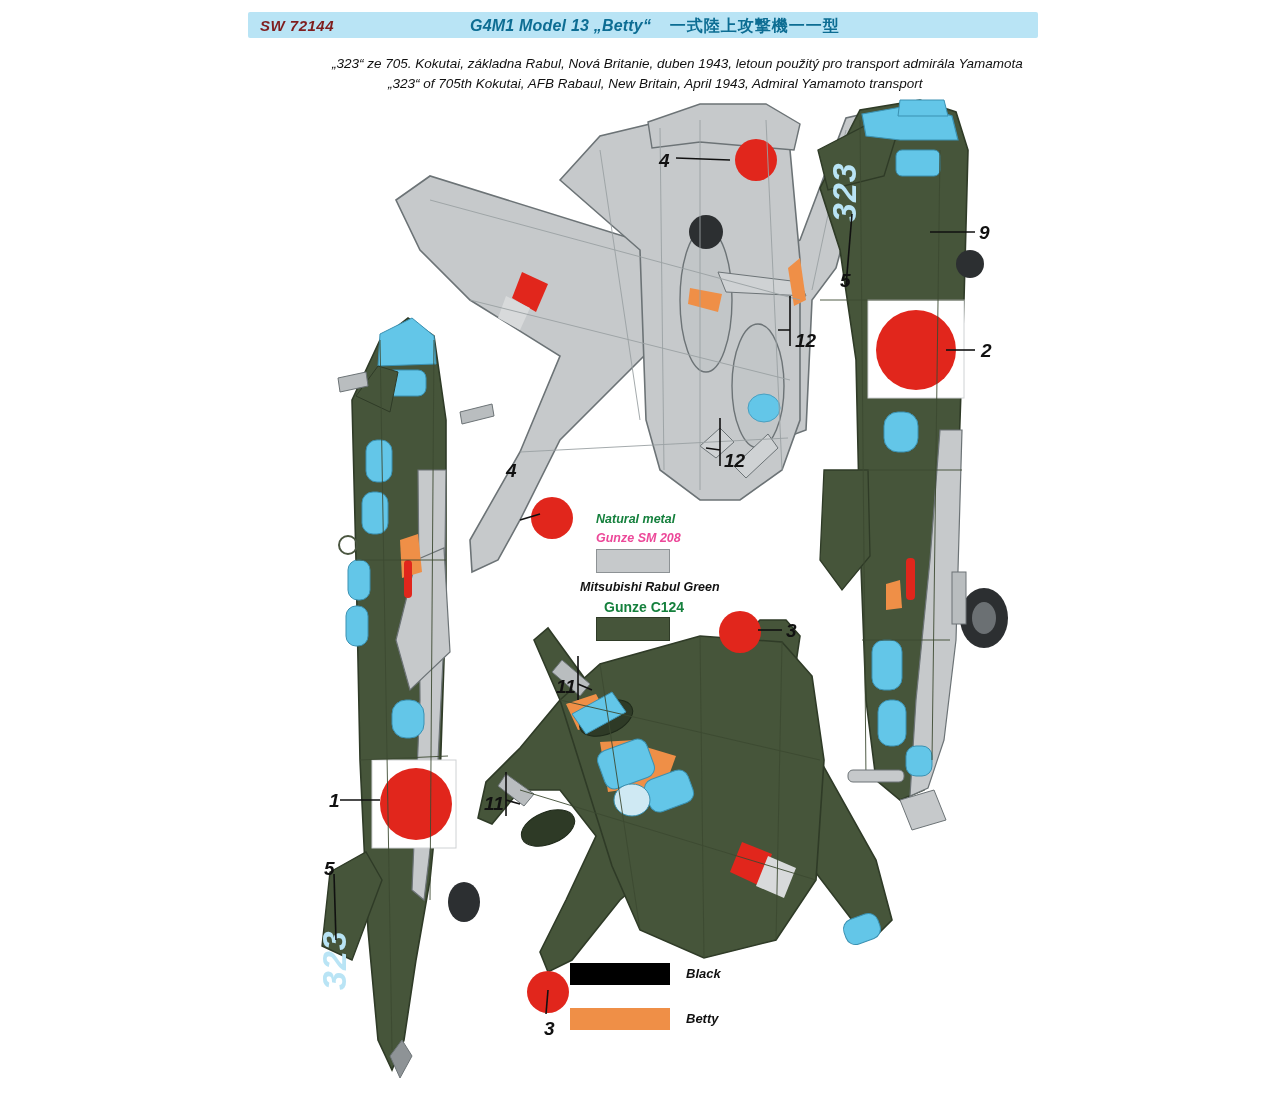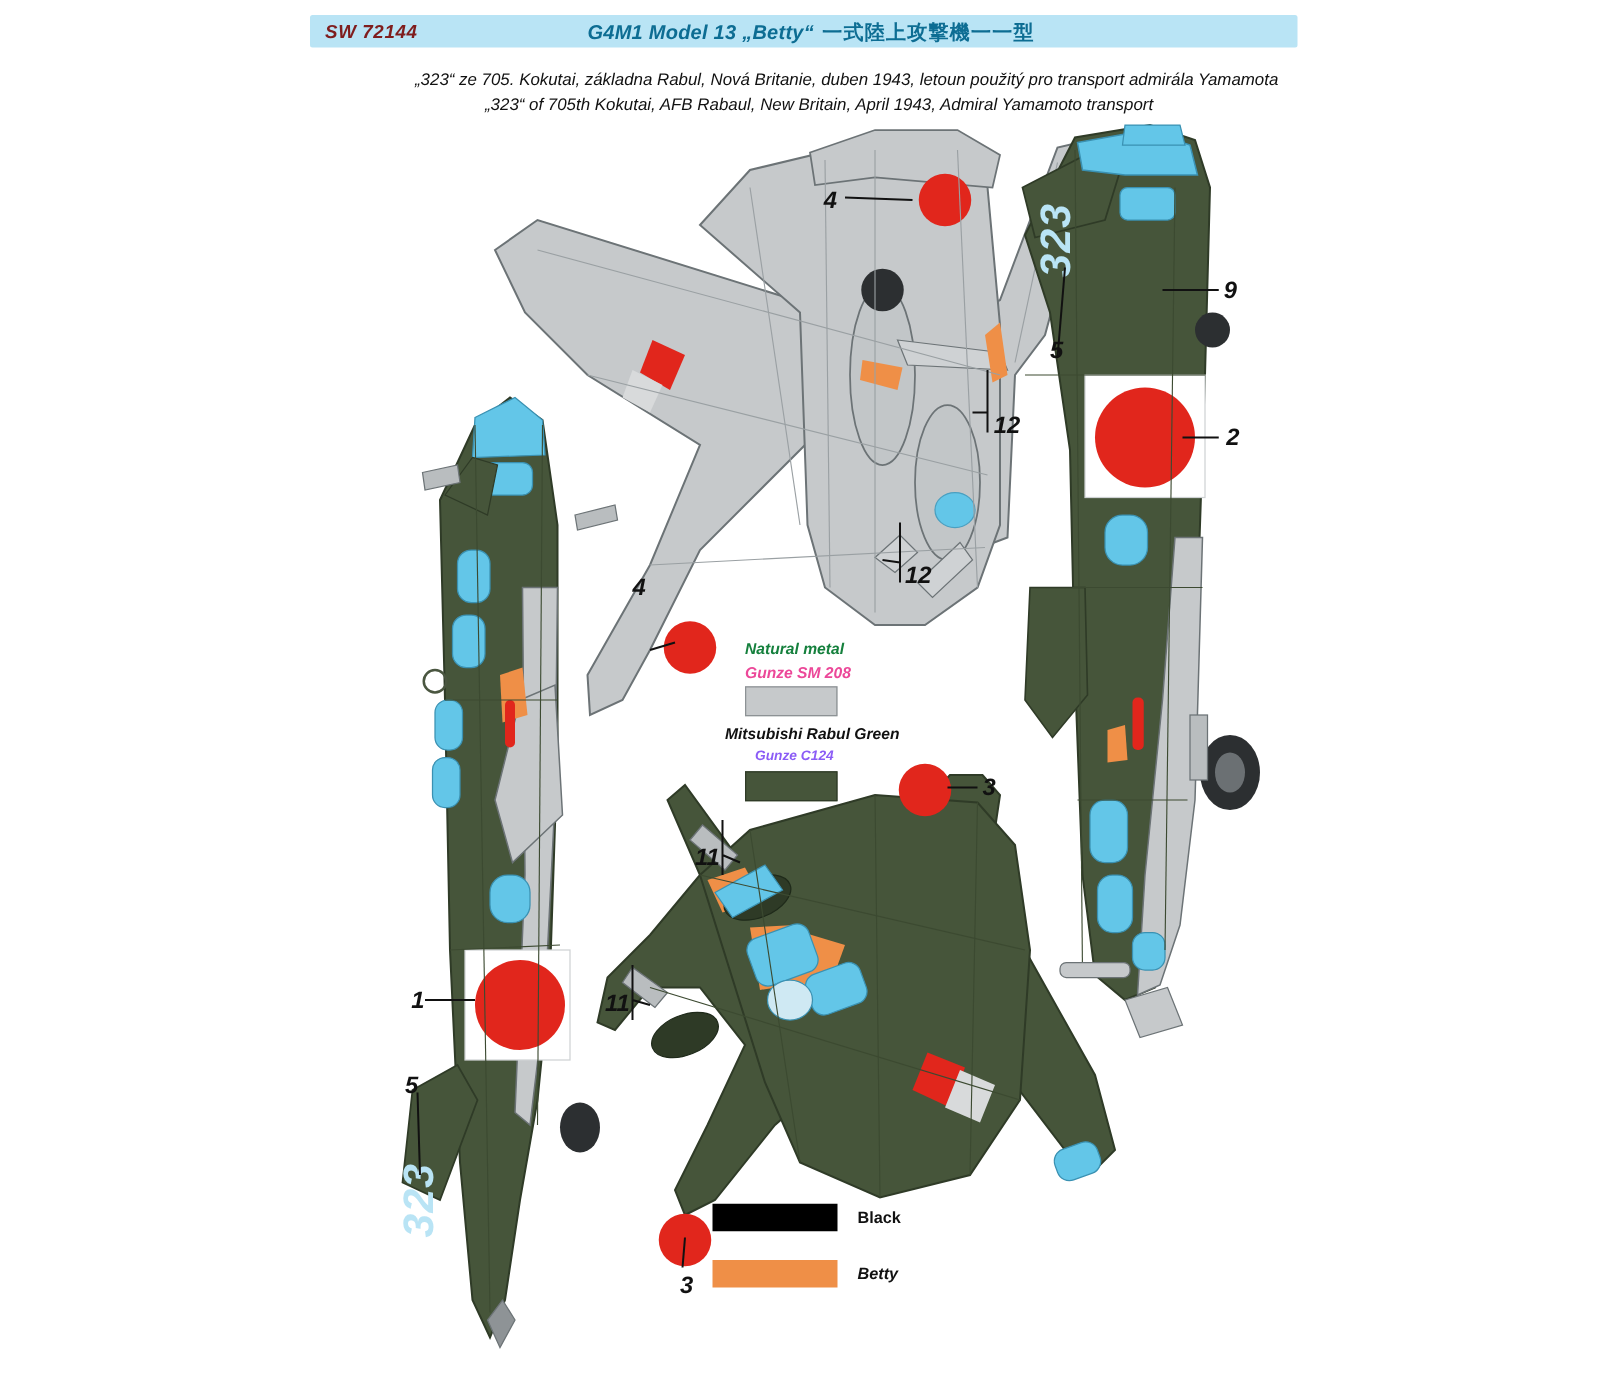--- a/index.html
+++ b/index.html
@@ -22,47 +22,47 @@
 
   
   #legend-metal-label{position:absolute;left:596px;top:512px;font-size:12.5px;
       font-weight:bold;font-style:italic;color:#15803d;}
   #legend-metal-code{position:absolute;left:596px;top:531px;font-size:12.5px;
       font-weight:bold;font-style:italic;color:#ec4899;}
   #legend-metal-swatch{position:absolute;left:596px;top:549px;width:72px;height:22px;
       background:#c6c9cb;border:1px solid #8d9295;}
   #legend-green-label{position:absolute;left:580px;top:580px;font-size:12.5px;
       font-weight:bold;font-style:italic;color:#111;}
-  #legend-green-code{position:absolute;left:604px;top:599px;font-size:11px;
-      font-weight:bold;font-style:italic;color:#8b5cf6;}
+  #legend-green-code{position:absolute;left:604px;top:599px;font-size:14px;
+      font-weight:bold;color:#15803d;}
   #legend-green-swatch{position:absolute;left:596px;top:617px;width:72px;height:22px;
       background:#46553a;border:1px solid #2f3b27;}
 
   
   #legend-black-swatch{position:absolute;left:570px;top:963px;width:100px;height:22px;background:#000;}
-  #legend-black-label{position:absolute;left:686px;top:966px;font-size:13px;font-weight:bold;}
+  #legend-black-label{position:absolute;left:686px;top:966px;font-size:13px;font-weight:bold;font-style:italic;}
   #legend-yellow-swatch{position:absolute;left:570px;top:1008px;width:100px;height:22px;background:#ef8f47;}
   #legend-yellow-label{position:absolute;left:686px;top:1011px;font-size:13px;font-weight:bold;font-style:italic;}
 
   
   .callout{position:absolute;font-size:19px;font-weight:bold;font-style:italic;color:#111;}
 
   
   #artwork{position:absolute;left:0;top:0;width:1280px;height:1104px;}
   .tail-code{font-family:"Liberation Sans",sans-serif;font-weight:bold;font-style:italic;
       fill:#b9e4f5;font-size:34px;letter-spacing:1px;}
 </style>
 </head>
 <body>
 
 <div id="header-bar" style="background: rgb(185, 228, 245);"></div>
 <div id="header-code">SW 72144</div>
 <div id="header-title">
   <span>G4M1 Model 13 „Betty“</span>
-  <span class="jp" style="margin-left:2px;">一式陸上攻撃機一一型</span>
+  <span class="jp" style="margin-left:14px;">一式陸上攻撃機一一型</span>
 </div>
 
 <div class="caption" id="caption-cz">„323“ ze 705. Kokutai, základna Rabul, Nová Britanie, duben 1943, letoun použitý pro transport admirála Yamamota</div>
 <div class="caption" id="caption-en">„323“ of 705th Kokutai, AFB Rabaul, New Britain, April 1943, Admiral Yamamoto transport</div>
 
 <svg id="artwork" viewBox="0 0 1280 1104">
   <defs>
     <g id="glassPanel"></g>
   </defs>
 

